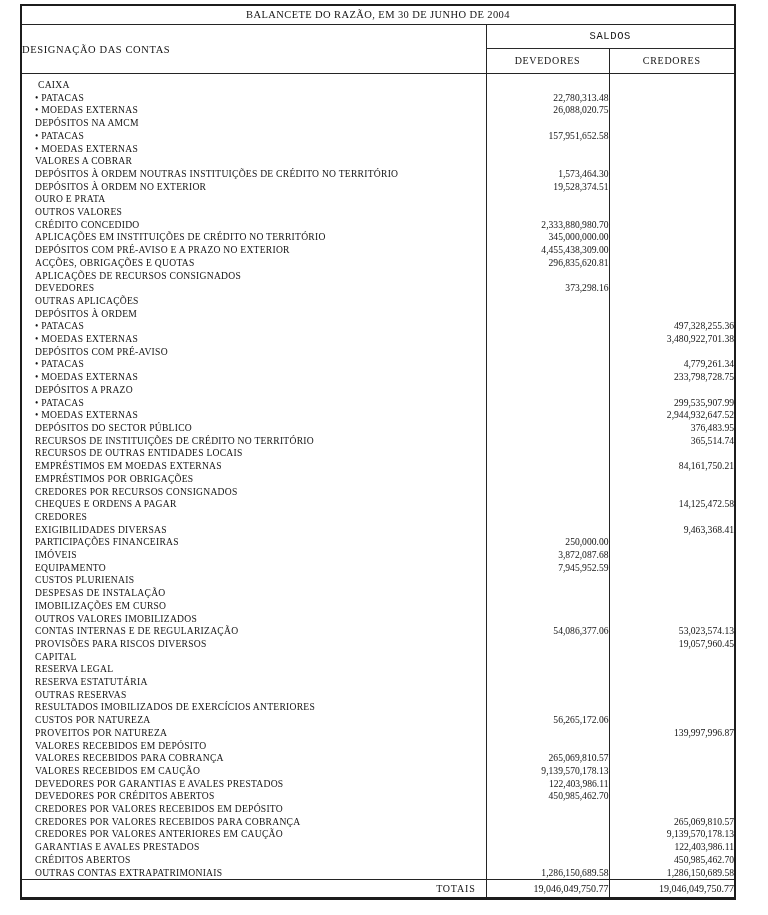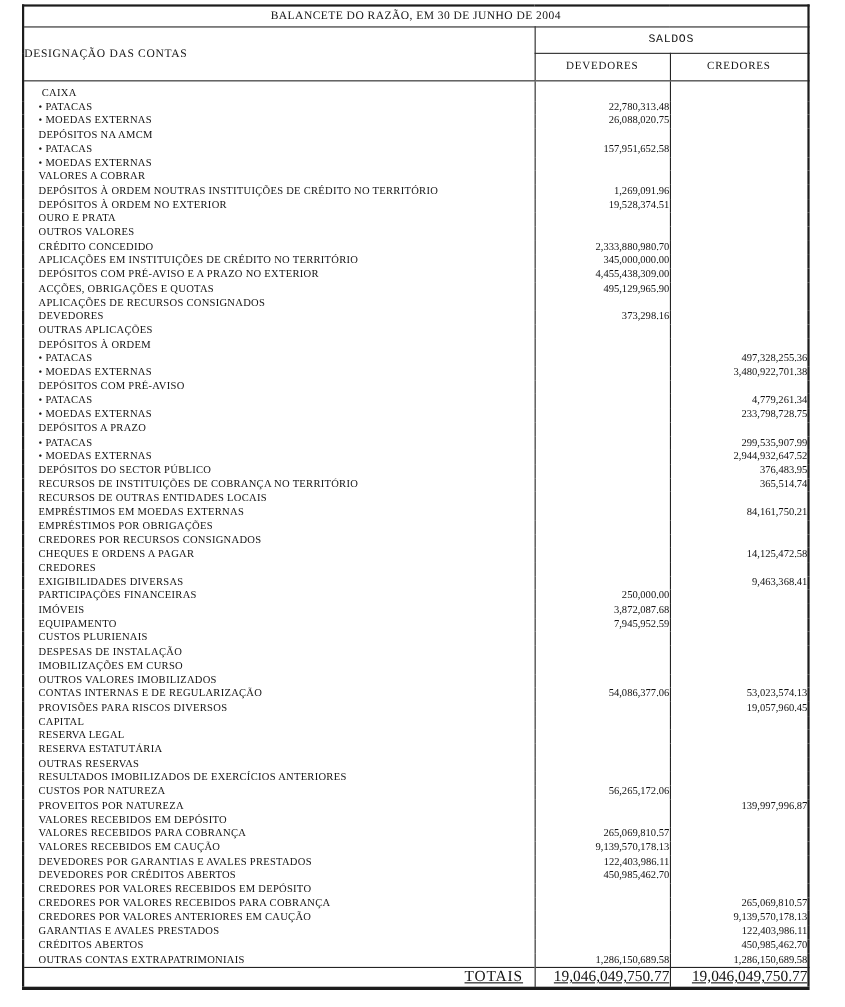--- a/index.html
+++ b/index.html
@@ -79,22 +79,21 @@
     padding-right: 11px;
     border-left: 1.5px solid #242424;
     font-size: 9.6px;
   }
   tbody.rows tr:first-child td { padding-top: 5px; padding-left: 16px; }
   
   tr.totals td {
     border-top: 1.5px solid #242424;
     height: 17px;
     line-height: 17px;
-    font-size: 14px;
-    text-decoration: underline;
+    font-size: 10px;
   }
   tr.totals td.lbl {
     text-align: right;
     padding-right: 10px;
     letter-spacing: 0.8px;
   }
 </style>
 </head>
 <body>
 
@@ -150,21 +149,21 @@
         <td class="num"></td>
         <td class="num"></td>
       </tr>
         <tr>
         <td class="lbl">VALORES A COBRAR</td>
         <td class="num"></td>
         <td class="num"></td>
       </tr>
         <tr>
         <td class="lbl">DEPÓSITOS À ORDEM NOUTRAS INSTITUIÇÕES DE CRÉDITO NO TERRITÓRIO</td>
-        <td class="num">1,269,091.96</td>
+        <td class="num">1,573,464.30</td>
         <td class="num"></td>
       </tr>
         <tr>
         <td class="lbl">DEPÓSITOS À ORDEM NO EXTERIOR</td>
         <td class="num">19,528,374.51</td>
         <td class="num"></td>
       </tr>
         <tr>
         <td class="lbl">OURO E PRATA</td>
         <td class="num"></td>
@@ -185,21 +184,21 @@
         <td class="num">345,000,000.00</td>
         <td class="num"></td>
       </tr>
         <tr>
         <td class="lbl">DEPÓSITOS COM PRÉ-AVISO E A PRAZO NO EXTERIOR</td>
         <td class="num">4,455,438,309.00</td>
         <td class="num"></td>
       </tr>
         <tr>
         <td class="lbl">ACÇÕES, OBRIGAÇÕES E QUOTAS</td>
-        <td class="num">495,129,965.90</td>
+        <td class="num">296,835,620.81</td>
         <td class="num"></td>
       </tr>
         <tr>
         <td class="lbl">APLICAÇÕES DE RECURSOS CONSIGNADOS</td>
         <td class="num"></td>
         <td class="num"></td>
       </tr>
         <tr>
         <td class="lbl">DEVEDORES</td>
         <td class="num">373,298.16</td>
@@ -254,21 +253,21 @@
         <td class="lbl">• MOEDAS EXTERNAS</td>
         <td class="num"></td>
         <td class="num">2,944,932,647.52</td>
       </tr>
         <tr>
         <td class="lbl">DEPÓSITOS DO SECTOR PÚBLICO</td>
         <td class="num"></td>
         <td class="num">376,483.95</td>
       </tr>
         <tr>
-        <td class="lbl">RECURSOS DE INSTITUIÇÕES DE COBRANÇA NO TERRITÓRIO</td>
+        <td class="lbl">RECURSOS DE INSTITUIÇÕES DE CRÉDITO NO TERRITÓRIO</td>
         <td class="num"></td>
         <td class="num">365,514.74</td>
       </tr>
         <tr>
         <td class="lbl">RECURSOS DE OUTRAS ENTIDADES LOCAIS</td>
         <td class="num"></td>
         <td class="num"></td>
       </tr>
         <tr>
         <td class="lbl">EMPRÉSTIMOS EM MOEDAS EXTERNAS</td>

